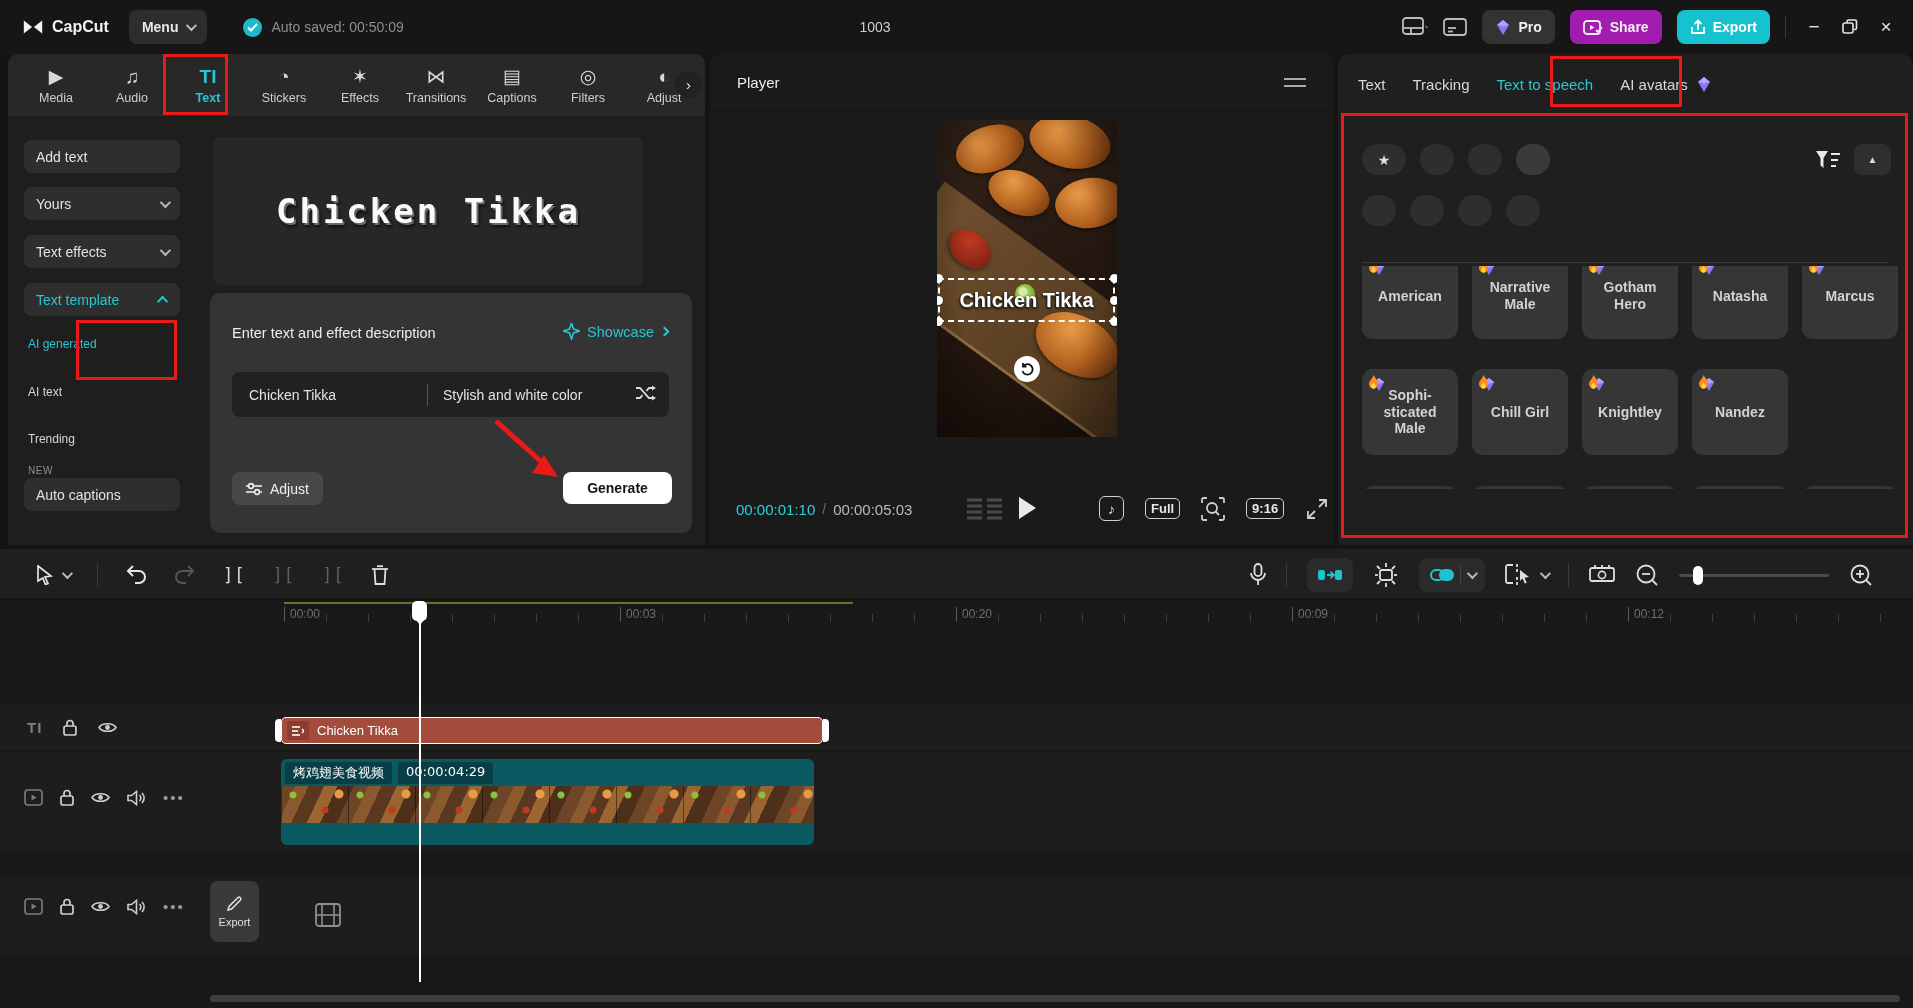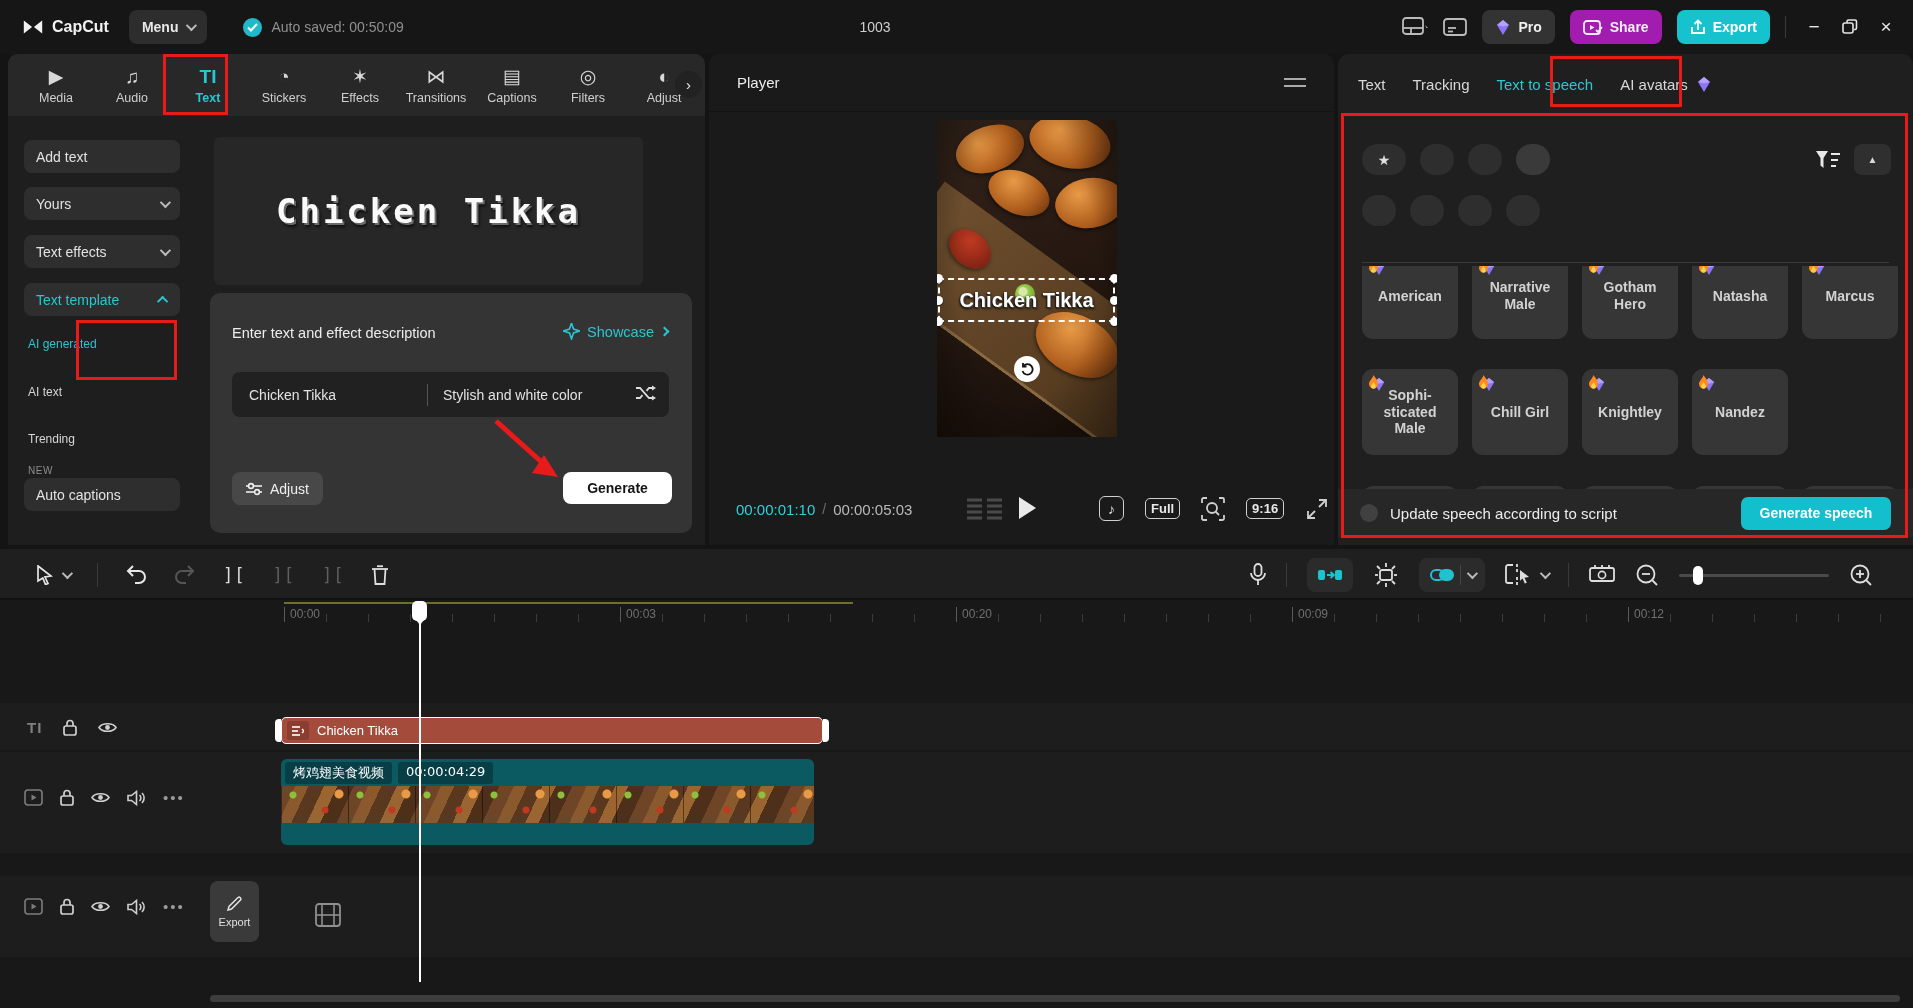--- a/index.html
+++ b/index.html
@@ -591,27 +591,20 @@
 
           <span class="vname"></span>
         </div>
         <div class="voice">
 
           <span class="vname"></span>
         </div>
       </div>
   </div>
 
-  <div class="tts-bottom">
-    <span class="cb-circle"></span>
-    <span class="tts-label">Update speech according to script</span>
-    <div class="genspeech-btn">
-      <span>Generate speech</span>
-    </div>
-  </div>
 </div>
 
 <div class="timeline">
   <div class="tl-toolbar">
     <div class="tl-left">
       <span style="display:flex;align-items:center;gap:9px">
         <svg class="icon" width="17" height="20" viewBox="0 0 17 20">
             <path d="M2 1 L15 11 L9 12 L12 18.5 L9.5 19.5 L6.8 13 L2 16 Z" fill="none" stroke="#e6e6e6" stroke-width="1.7"></path>
           </svg>
         <span class="cv"></span>

